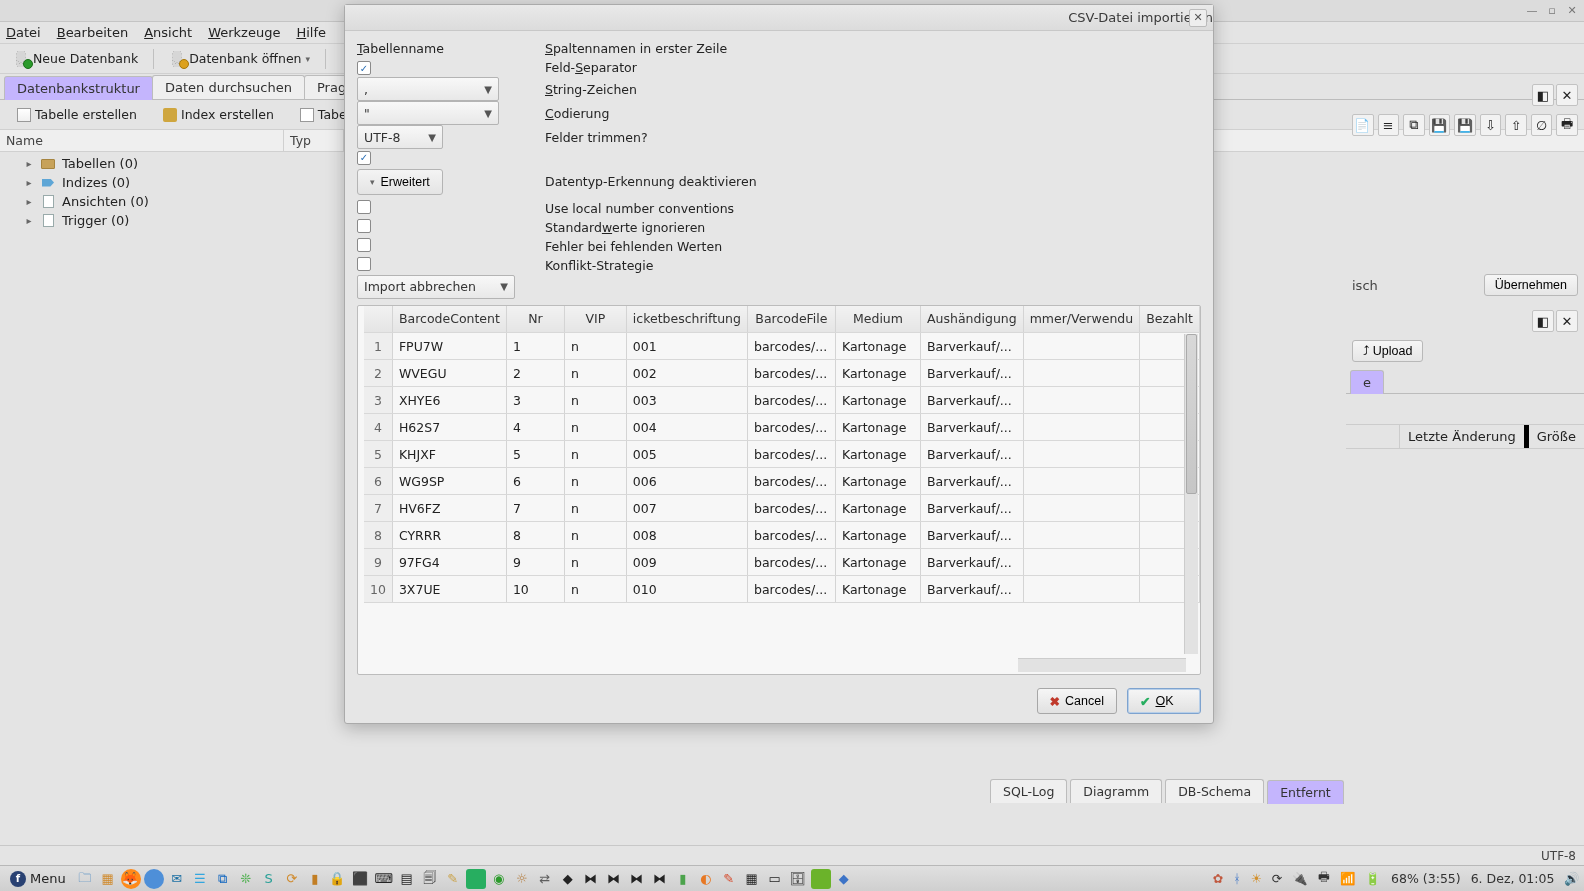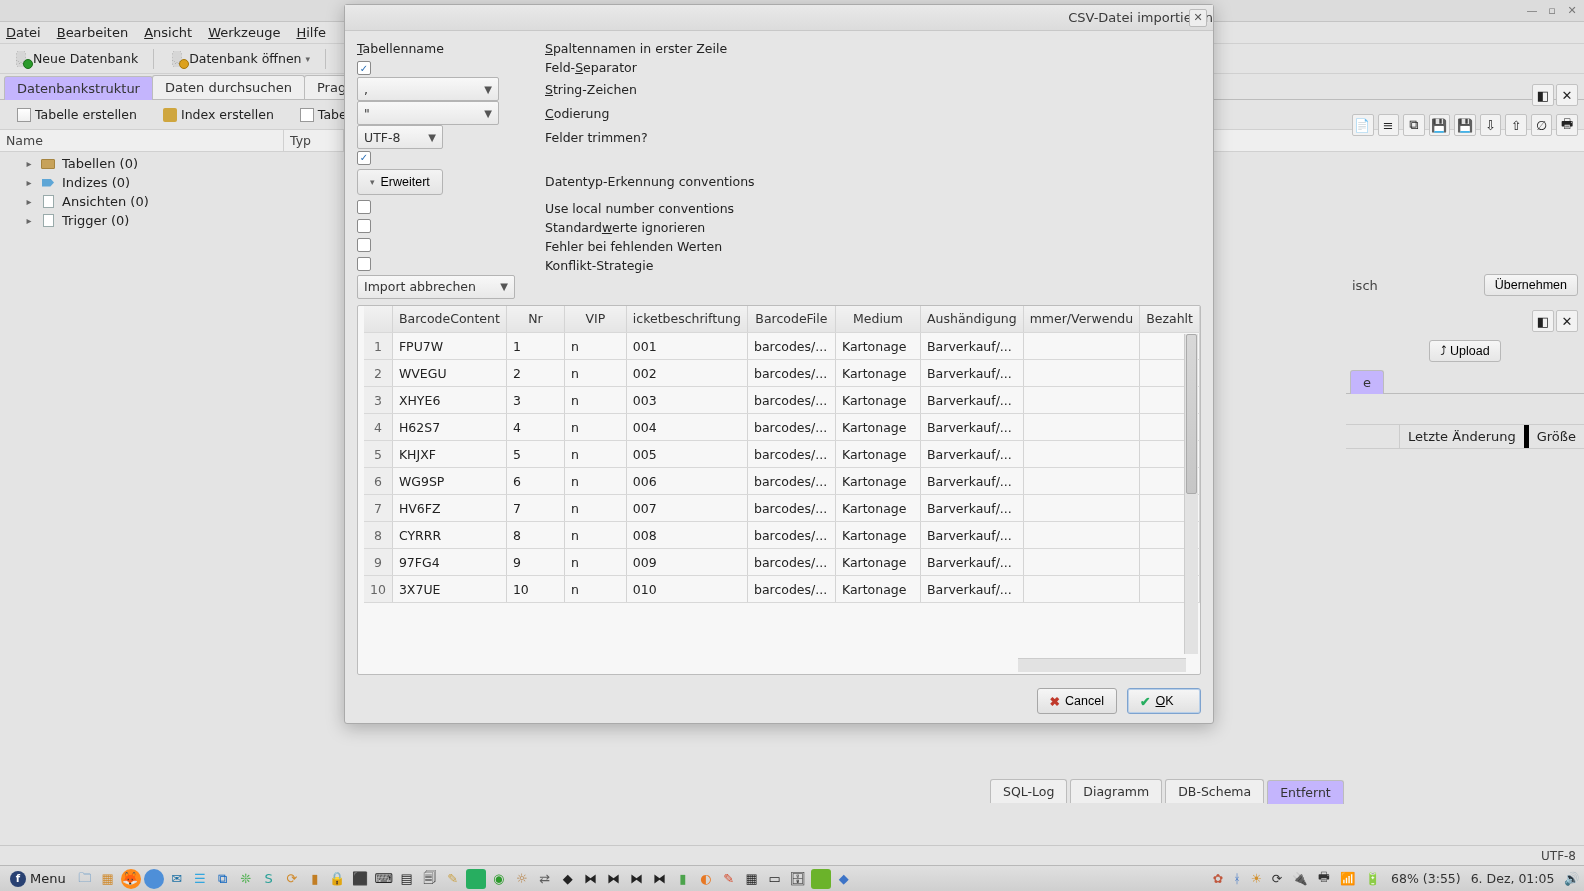--- a/index.html
+++ b/index.html
@@ -321,21 +321,21 @@
   </div>
   <div style="height:130px;"></div>
   <div style="display:flex;justify-content:space-between;align-items:center;padding:4px 6px;">
     <span style="color:#444;">isch</span>
     <button class="rp-btn">Übernehmen</button>
   </div>
   <div style="display:flex;justify-content:flex-end;gap:2px;padding:10px 6px 4px 6px;">
     <span class="rp-icon">◧</span>
     <span class="rp-icon">✕</span>
   </div>
-  <div style="display:flex;justify-content:center;padding:4px 6px;">
+  <div style="display:flex;justify-content:flex-start;padding:4px 6px;">
     <button class="rp-btn">
       <span>⤴</span>
       <span>Upload</span>
     </button>
   </div>
   <div class="tabstrip" style="border-bottom:1px solid #bcbcbc;margin-top:2px;">
     <div class="tab active">e</div>
   </div>
   <div style="height:30px;"></div>
   <div style="display:flex;justify-content:flex-end;border-top:1px solid #ccc;border-bottom:1px solid #ccc;">
@@ -393,21 +393,21 @@
 
       <label>Felder trimmen?</label>
       <div><span class="chk">✓</span></div>
 
       <div></div>
       <div style="padding:4px 0;"><button class="expand-btn">
             <span class="tri2">▾</span>
             <span>Erweitert</span>
           </button></div>
 
-      <label>Datentyp-Erkennung conventions</label>
+      <label>Datentyp-Erkennung deaktivieren</label>
       <div><span class="chk"></span></div>
 
       <label>Use local number conventions</label>
       <div><span class="chk"></span></div>
 
       <label>Standard<u>w</u>erte ignorieren</label>
       <div><span class="chk"></span></div>
 
       <label>Fehler bei fehlenden Werten</label>
       <div><span class="chk"></span></div>

